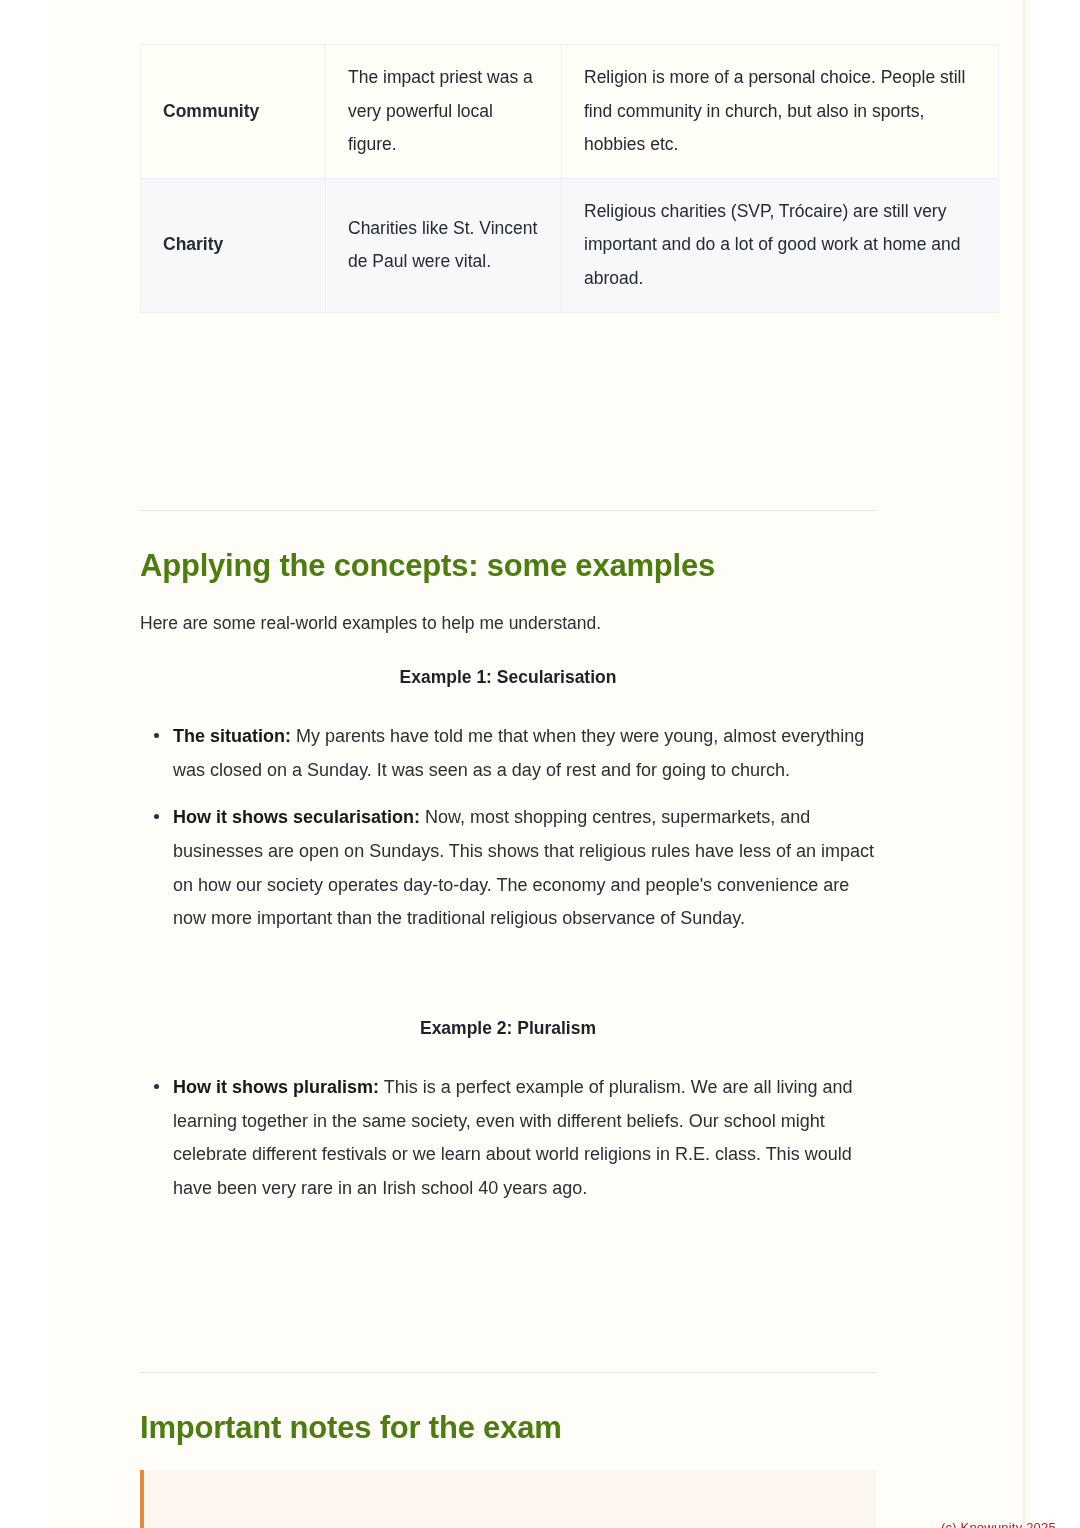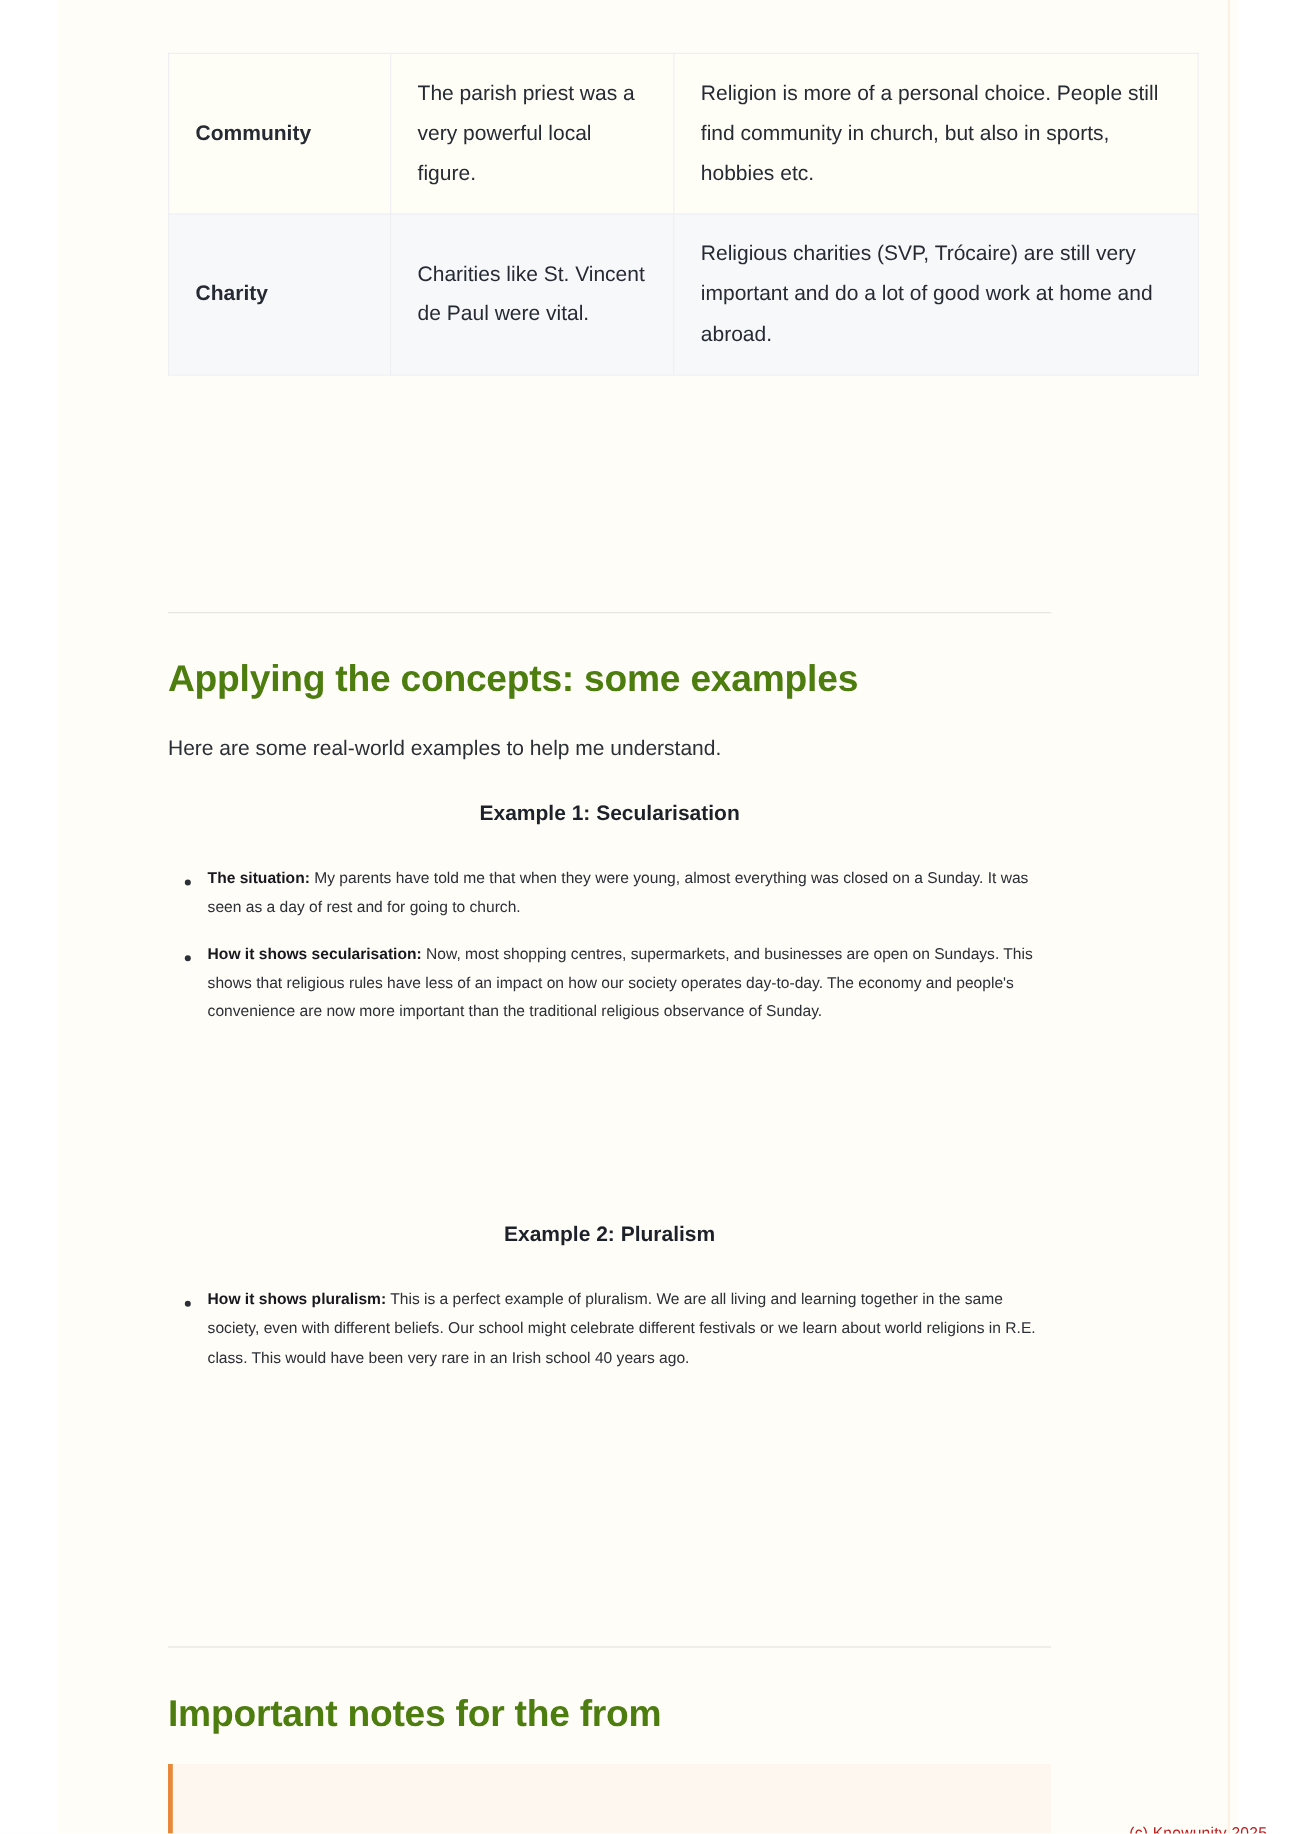--- a/index.html
+++ b/index.html
@@ -127,21 +127,21 @@
     position: absolute;
     left: 0;
     width: 736px;
     margin: 0;
     padding: 0;
     list-style: none;
   }
   .blist li {
     position: relative;
     padding-left: 33px;
-    font-size: 13px;
+    font-size: 18px;
     line-height: 1.87;
     color: #2b2f36;
   }
   .blist li + li { margin-top: 14px; }
   .blist li::before {
     content: "";
     position: absolute;
     left: 14px;
     top: 13px;
     width: 5px;
@@ -181,21 +181,21 @@
 
 <div id="page-sheet">
   <div id="page-sheet-inner-edge"></div>
 
   <div id="content">
 
     <table class="cmp-table">
       <tbody>
         <tr class="row-b">
           <td class="c-label">Community</td>
-          <td class="c-then">The parish priest was a very powerful local figure.</td>
+          <td class="c-then">The impact priest was a very powerful local figure.</td>
           <td class="c-now">Religion is more of a personal choice. People still find community in church, but also in sports, hobbies etc.</td>
         </tr>
         <tr class="row-c">
           <td class="c-label">Charity</td>
           <td class="c-then">Charities like St. Vincent de Paul were vital.</td>
           <td class="c-now">Religious charities (SVP, Trócaire) are still very important and do a lot of good work at home and abroad.</td>
         </tr>
       </tbody>
     </table>
 
@@ -219,20 +219,20 @@
     <div class="example-title" style="top:1018px;">Example 2: Pluralism</div>
 
     <ul class="blist" style="top:1071px;">
       <li>
         <b>How it shows pluralism:</b><span> This is a perfect example of pluralism. We are all living and learning together in the same society, even with different beliefs. Our school might celebrate different festivals or we learn about world religions in R.E. class. This would have been very rare in an Irish school 40 years ago.</span>
       </li>
     </ul>
 
     <div class="hrule" style="top:1372px;"></div>
 
-    <div class="section-heading" style="top:1410px;">Important notes for the from</div>
+    <div class="section-heading" style="top:1410px;">Important notes for the exam</div>
 
     <div id="callout"></div>
 
   </div>
 
   <div id="footer-copyright">(c) Knowunity 2025</div>
 </div>
 
 </body></html>

